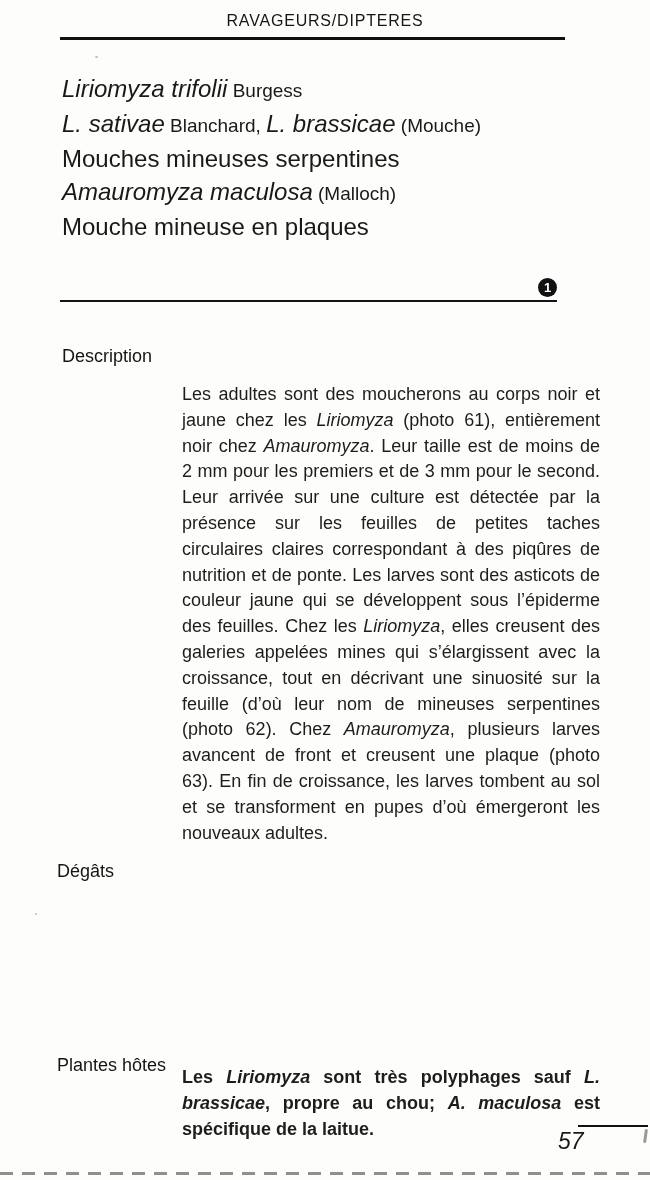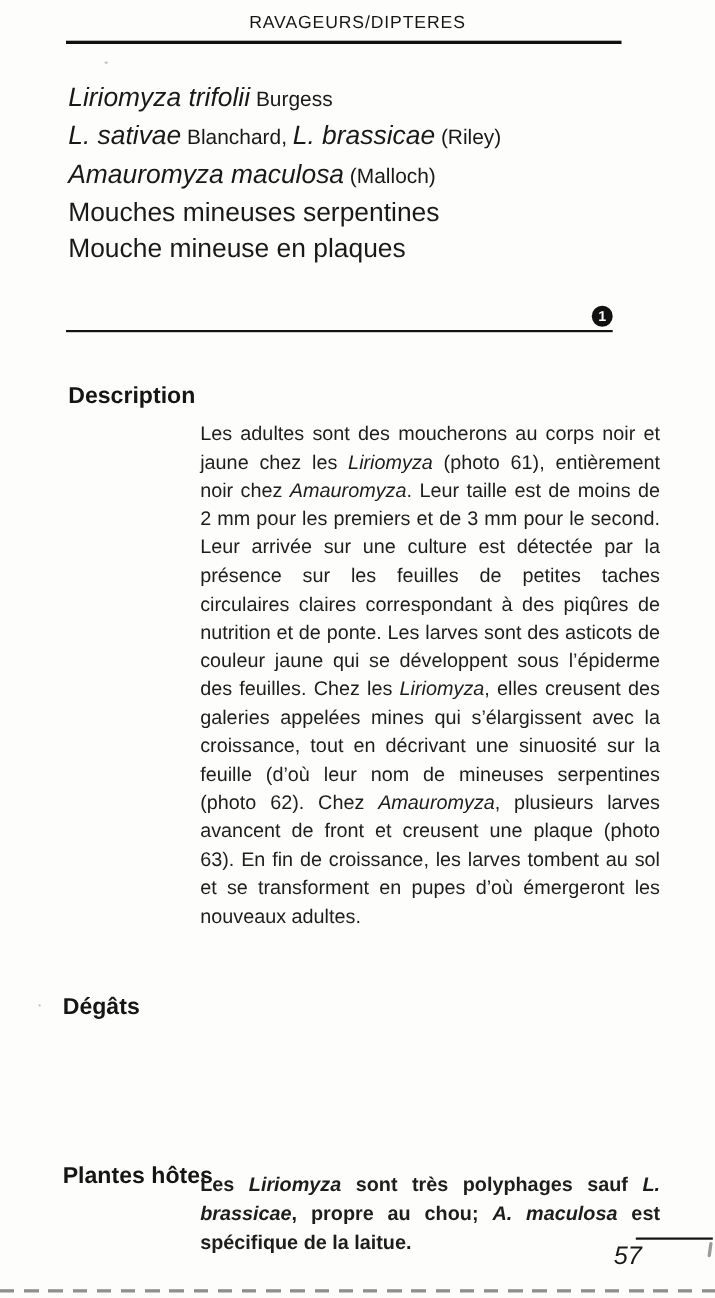--- a/index.html
+++ b/index.html
@@ -27,23 +27,23 @@
   .sm{font-size:19px;}
   .family-row{position:absolute;left:60px;top:275px;font-size:20px;color:#191919;}
   .footnote-badge{
     position:absolute;left:538px;top:278px;
     width:19px;height:19px;border-radius:50%;
     background:#111;color:#fff;
     font-size:13px;font-weight:bold;
     display:flex;align-items:center;justify-content:center;
   }
   .family-rule{position:absolute;left:60px;top:300px;width:497px;height:2px;background:#141414;}
-  .sec-heading{position:absolute;font-size:21px;font-weight:bold;color:#151515;}
+  .sec-heading{position:absolute;font-size:18px;font-weight:normal;color:#151515;}
   .h-description{left:62px;top:331px;}
-  .h-degats{left:57px;top:887px;}
+  .h-degats{left:57px;top:846px;}
   .h-hotes{left:57px;top:1040px;}
   .para{
     position:absolute;width:418px;left:148px;
     font-size:18px;line-height:25.8px;
     text-align:justify;
     hyphens:auto;-webkit-hyphens:auto;
     color:#1d1d1d;
     margin-left:34px;
   }
   .p-description{top:382px;}
@@ -68,23 +68,23 @@
 
 <div class="page">
 
   <div class="running-header">
     <span>RAVAGEURS/DIPTERES</span>
   </div>
   <div class="header-rule"></div>
 
   <div class="title-block">
       <div class="title-line"><span class="it">Liriomyza trifolii</span><span class="sm"> Burgess</span></div>
-      <div class="title-line"><span class="it">L. sativae</span><span class="sm"> Blanchard, </span><span class="it">L. brassicae</span><span class="sm"> (Riley)</span></div>
+      <div class="title-line"><span class="it">L. sativae</span><span class="sm"> Blanchard, </span><span class="it">L. brassicae</span><span class="sm"> (Mouche)</span></div>
+      <div class="title-line"><span>Mouches mineuses serpentines</span></div>
       <div class="title-line"><span class="it">Amauromyza maculosa</span><span class="sm"> (Malloch)</span></div>
-      <div class="title-line"><span>Mouches mineuses serpentines</span></div>
       <div class="title-line"><span>Mouche mineuse en plaques</span></div>
     </div>
 
   <div class="footnote-badge">1</div>
   <div class="family-rule"></div>
 
   <h2 class="sec-heading h-description">Description</h2>
   <div class="para p-description"><span>Les adultes sont des moucherons au corps noir et jaune chez les </span><span class="it">Liriomyza</span><span> (photo 61), entièrement noir chez </span><span class="it">Amauromyza</span><span>. Leur taille est de moins de 2 mm pour les premiers et de 3 mm pour le second. Leur arrivée sur une culture est détectée par la présence sur les feuilles de petites taches circulaires claires correspondant à des piqûres de nutrition et de ponte. Les larves sont des asticots de couleur jaune qui se développent sous l’épiderme des feuilles. Chez les </span><span class="it">Liriomyza</span><span>, elles creusent des galeries appelées mines qui s’élargissent avec la croissance, tout en décrivant une sinuosité sur la feuille (d’où leur nom de mineuses serpentines (photo 62). Chez </span><span class="it">Amauromyza</span><span>, plusieurs larves avancent de front et creusent une plaque (photo 63). En fin de croissance, les larves tombent au sol et se transforment en pupes d’où émergeront les nouveaux adultes.</span></div>
 
   <h2 class="sec-heading h-degats">Dégâts</h2>

